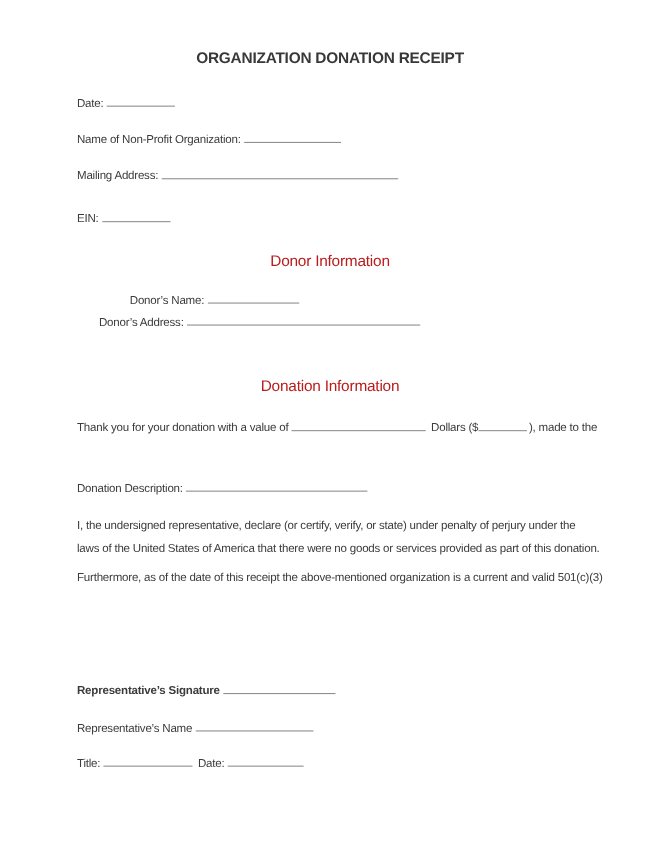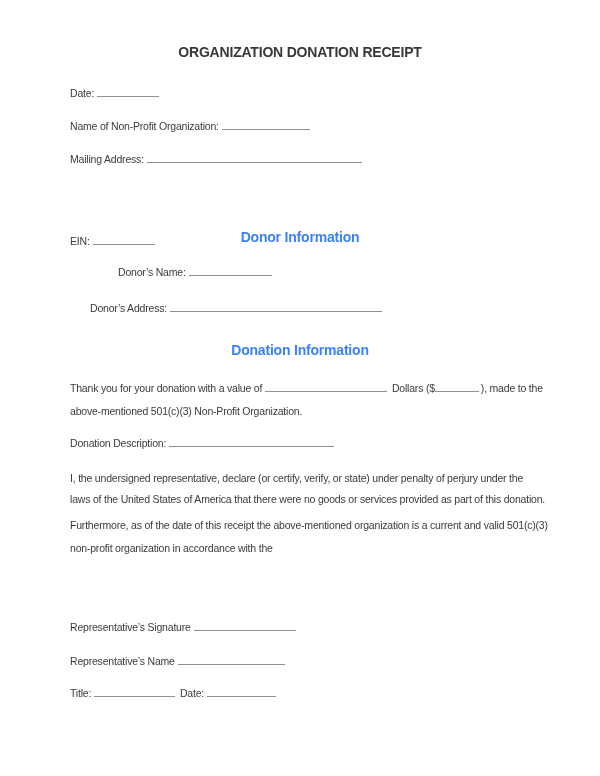--- a/index.html
+++ b/index.html
@@ -29,27 +29,27 @@
     width: 600px;
     text-align: center;
   }
   .doc-title {
     font-weight: bold;
     font-size: 14px;
     letter-spacing: -0.2px;
     color: #383838;
   }
   .section-heading {
-    font-weight: bold;
+    font-weight: normal;
     font-size: 14px;
     letter-spacing: -0.2px;
-    color: #3b82f6;
+    color: #b91c1c;
   }
   .bold-label {
-    font-weight: normal;
+    font-weight: bold;
     margin-top: 36px;
   }
   .blank {
     display: inline-block;
     height: 9px;
     border-bottom: 1px solid #8f8f8f;
     margin-left: 3px;
     margin-right: 2px;
   }
 </style>
@@ -65,51 +65,49 @@
   </div>
 
   <div class="row" style="top:120px;">
     <span>Name of Non-Profit Organization:</span><span class="blank" style="width:88px;"></span>
   </div>
 
   <div class="row" style="top:153px;">
     <span>Mailing Address:</span><span class="blank" style="width:215px;"></span>
   </div>
 
-  <div class="row" style="top:192px;margin-top:43px;">
+  <div class="row" style="top:192px;">
     <span>EIN:</span><span class="blank" style="width:62px;"></span>
   </div>
 
   <div class="row center section-heading" style="top:231px;">Donor Information</div>
 
   <div class="row" style="top:266px;padding-left:48px;">
     <span>Donor’s Name:</span><span class="blank" style="width:83px;"></span>
   </div>
 
-  <div class="row" style="top:302px;padding-left:20px;">
+  <div class="row" style="top:286px;padding-left:20px;">
     <span>Donor’s Address:</span><span class="blank" style="width:212px;"></span>
   </div>
 
   <div class="row center section-heading" style="top:344px;text-align:center;">Donation Information</div>
 
   <div class="row" style="top:382px;">
     <span>Thank you for your donation with a value of</span><span class="blank" style="width:122px;"></span>
     <span>Dollars ($</span><span class="blank" style="width:44px; margin-left:0;"></span><span>), made to the</span>
   </div>
 
-  <div class="row" style="top:405px;">above-mentioned 501(c)(3) Non-Profit Organization.</div>
 
   <div class="row" style="top:437px;">
     <span>Donation Description:</span><span class="blank" style="width:165px;"></span>
   </div>
 
   <div class="row" style="top:472px;">I, the undersigned representative, declare (or certify, verify, or state) under penalty of perjury under the</div>
   <div class="row" style="top:493px;">laws of the United States of America that there were no goods or services provided as part of this donation.</div>
   <div class="row" style="top:519px;">Furthermore, as of the date of this receipt the above-mentioned organization is a current and valid 501(c)(3)</div>
-  <div class="row" style="top:542px;">non-profit organization in accordance with the</div>
 
 
   <div class="row" style="top:621px;">
     <span class="bold-label">Representative’s Signature</span><span class="blank" style="width:102px;"></span>
   </div>
 
   <div class="row" style="top:655px;">
     <span>Representative’s Name</span><span class="blank" style="width:107px;"></span>
   </div>
 

